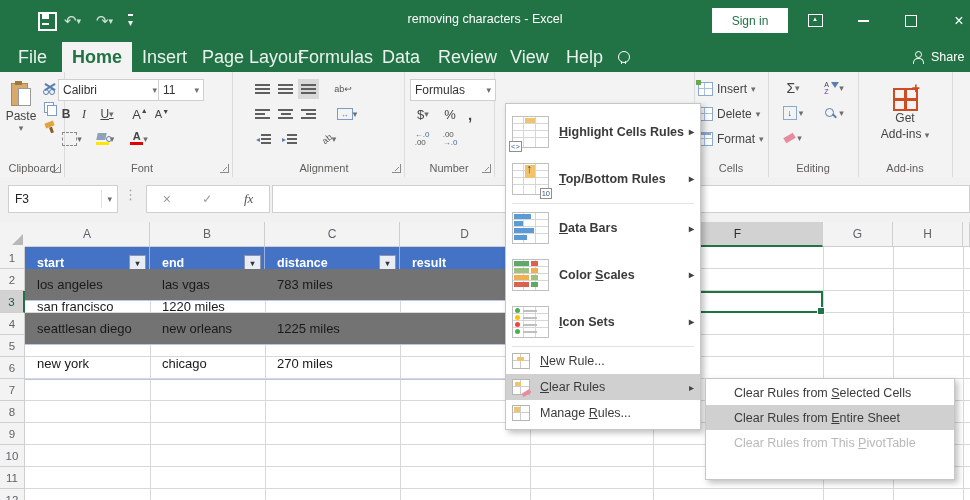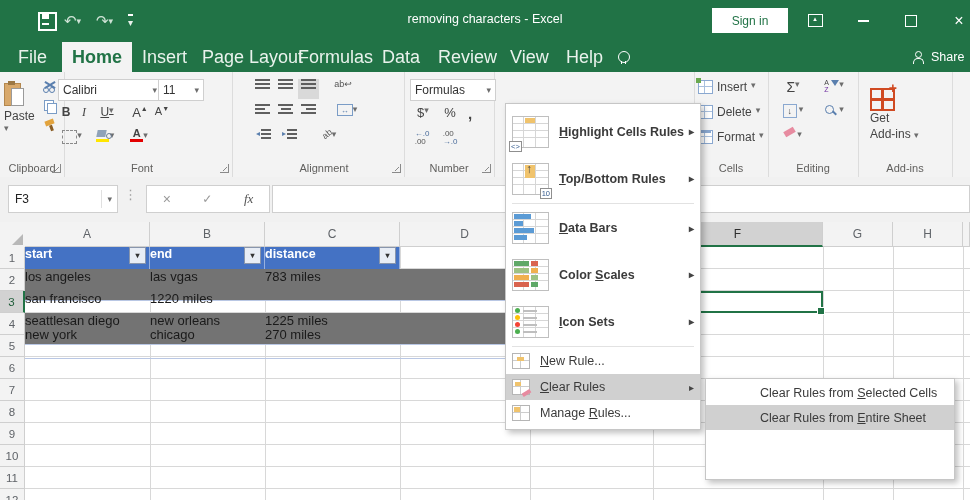--- a/index.html
+++ b/index.html
@@ -29,21 +29,21 @@
   
   .ribbon{position:absolute;left:0;top:72px;width:970px;height:105px;background:#f3f3f3;border-bottom:1px solid #d5d5d5}
   .grp{position:absolute;top:0;bottom:0;border-right:1px solid #dcdcdc}
   .glabel{position:absolute;bottom:3px;left:0;right:0;text-align:center;font-size:11px;color:#605f5d}
   .launcher{position:absolute;bottom:4px;right:3px;width:8px;height:8px;border-right:1px solid #8a8a8a;border-bottom:1px solid #8a8a8a}
   .launcher:after{content:"";position:absolute;right:1px;bottom:1px;width:4px;height:4px;
      background:linear-gradient(135deg,transparent 45%,#8a8a8a 45%,#8a8a8a 60%,transparent 60%)}
   .combo{position:absolute;height:20px;background:#fff;border:1px solid #cfcfcf;font-size:12px;color:#333;
          display:flex;align-items:center;justify-content:space-between;padding:0 4px}
   .car{color:#6d6d6d;font-size:9px}
-  .ibtn{position:absolute;display:flex;align-items:flex-start;justify-content:center;color:#444}
+  .ibtn{position:absolute;display:flex;align-items:center;justify-content:center;color:#444}
   .ibtn.hl{background:#d9d9d9}
   .bars{width:15px;height:10px;background-repeat:no-repeat;
     background-image:linear-gradient(#5f5f5f,#5f5f5f),linear-gradient(#5f5f5f,#5f5f5f),linear-gradient(#5f5f5f,#5f5f5f);
     background-size:15px 2px,15px 2px,15px 2px;background-position:0 0,0 4px,0 8px}
   .bars.sL{background-size:15px 2px,10px 2px,15px 2px}
   .bars.sC{background-position:0 0,2.5px 4px,0 8px;background-size:15px 2px,10px 2px,15px 2px}
   .bars.sR{background-position:0 0,5px 4px,0 8px;background-size:15px 2px,10px 2px,15px 2px}
   .minigrid{width:13px;height:12px;border:1px solid #8aa8d0;position:relative;background:
      linear-gradient(to right,transparent 5px,#a9c0de 5px,#a9c0de 6px,transparent 6px),
      linear-gradient(to bottom,transparent 5px,#a9c0de 5px,#a9c0de 6px,transparent 6px),#fff}
@@ -66,21 +66,21 @@
   .chead.sel{background:#d2d2d2;border-bottom:2px solid #217346;color:#2e2e2e}
   .rhead{position:absolute;left:0;width:25px;height:22px;background:#f3f3f3;border-right:1px solid #cfcfcf;border-bottom:1px solid #cfcfcf;
      display:flex;align-items:center;justify-content:center;font-size:11.5px;color:#5f6368;box-sizing:border-box}
   .rhead.sel{background:#d2d2d2;border-right:2px solid #217346;color:#1d5c38}
   .glines{position:absolute;left:25px;right:0;top:25px;bottom:0;
      background:repeating-linear-gradient(to bottom,transparent 0 21px,#d8d8d8 21px 22px)}
   .vline{position:absolute;top:25px;bottom:0;width:1px;background:#d8d8d8}
 
   
   .trow{position:absolute;left:25px;width:505px;height:22px;display:flex;box-sizing:border-box}
-  .tcell{height:32px;display:flex;align-items:flex-start;padding-left:0;box-sizing:border-box;
+  .tcell{height:32px;display:flex;align-items:center;padding-left:12px;box-sizing:border-box;
      font-size:13px;color:#1a1a1a;border-bottom:1px solid #b9c7e4}
   .thead .tcell{background:#4472C4;color:#fff;font-weight:bold;font-size:12.5px;justify-content:space-between;
      padding-right:3px;border-bottom:none;border-right:1px solid rgba(255,255,255,.45)}
   .band .tcell{background:#737373}
   .flt{width:15px;height:15px;background:#e8edf5;border:1px solid #8996ad;color:#333;font-size:8px;
      display:flex;align-items:center;justify-content:center;flex:none}
   .selbox{position:absolute;left:653px;top:69px;width:170px;height:22px;border:2px solid #217346;box-sizing:border-box;z-index:5}
   .fill-handle{position:absolute;right:-4px;bottom:-4px;width:6px;height:6px;background:#217346;border:1px solid #fff}
 
   
@@ -90,21 +90,21 @@
   .mi.hl{background:#d0d0d0}
   .msep{height:1px;background:#e2e2e2;margin:1px 6px}
   .u{text-decoration:underline}
   .gic{width:35px;height:30px;border:1px solid #bfbfbf;position:relative;flex:none;background:
      linear-gradient(to right,transparent 10px,#d6d6d6 10px,#d6d6d6 11px,transparent 11px,transparent 22px,#d6d6d6 22px,#d6d6d6 23px,transparent 23px),
      linear-gradient(to bottom,transparent 6px,#d6d6d6 6px,#d6d6d6 7px,transparent 7px,transparent 13px,#d6d6d6 13px,#d6d6d6 14px,transparent 14px,transparent 20px,#d6d6d6 20px,#d6d6d6 21px,transparent 21px),#fff}
   .gic .badge{background:#fff;border:1px solid #8f8f8f;font-size:7.5px;line-height:9px;padding:0 1px;color:#335a8d;font-weight:normal}
   .cic{width:16px;height:14px;border:1px solid #b5b5b5;position:relative;flex:none;background:
      linear-gradient(to right,transparent 7px,#cdcdcd 7px,#cdcdcd 8px,transparent 8px),
      linear-gradient(to bottom,transparent 6px,#cdcdcd 6px,#cdcdcd 7px,transparent 7px),#fff}
-  .submi{display:flex;align-items:center;height:25px;padding-left:54px;font-size:12.5px;color:#3b3b3b}
+  .submi{display:flex;align-items:center;height:25px;padding-left:28px;font-size:12.5px;color:#3b3b3b}
   .submi.hl{background:#d0d0d0}
   .submi.dis{color:#b9b9b9}
 </style>
 </head>
 <body>
 
 <div class="app">
 
   <div class="titlebar">
     <div class="qbtn" style="left:38px">
@@ -438,39 +438,43 @@
           <span class="flt">▾</span>
         </div>
       <div class="tcell" style="width:115px">
           <span>end</span>
           <span class="flt">▾</span>
         </div>
       <div class="tcell" style="width:135px">
           <span>distance</span>
           <span class="flt">▾</span>
         </div>
+      <div class="tcell" style="width:130px">
+          <span>result</span>
+          <span class="flt">▾</span>
+        </div>
     </div>
     <div class="trow band" style="top:47px">
       <div class="tcell" style="width:125px">los angeles</div>
       <div class="tcell" style="width:115px">las vgas</div>
       <div class="tcell" style="width:135px">783 miles</div>
       <div class="tcell" style="width:130px"></div>
     </div>
     <div class="trow" style="top:69px">
       <div class="tcell" style="width:125px">san francisco</div>
       <div class="tcell" style="width:135px">1220 miles</div>
       <div class="tcell" style="width:130px"></div>
     </div>
     <div class="trow band" style="top:91px">
       <div class="tcell" style="width:125px">seattlesan diego</div>
       <div class="tcell" style="width:115px">new orleans</div>
       <div class="tcell" style="width:135px">1225 miles</div>
       <div class="tcell" style="width:130px"></div>
     </div>
-    <div class="trow" style="top:105px">
+    <div class="trow" style="top:126px">
       <div class="tcell" style="width:125px">new york</div>
       <div class="tcell" style="width:115px">chicago</div>
       <div class="tcell" style="width:135px">270 miles</div>
       <div class="tcell" style="width:130px"></div>
     </div>
 
     <div class="selbox">
       <span class="fill-handle"></span>
     </div>
   </div>
@@ -565,15 +569,18 @@
     </div>
   </div>
 
   <div class="menu" style="left:705px;top:378px;width:250px;height:102px;padding-top:1px;box-sizing:border-box;z-index:55">
     <div class="submi">
       <span><span>Clear Rules from </span><span class="u">S</span><span>elected Cells</span></span>
     </div>
     <div class="submi hl">
       <span><span>Clear Rules from </span><span class="u">E</span><span>ntire Sheet</span></span>
     </div>
+    <div class="submi dis">
+      <span><span>Clear Rules from This </span><span class="u">P</span><span>ivotTable</span></span>
+    </div>
   </div>
 
 </div>
 
 </body></html>

